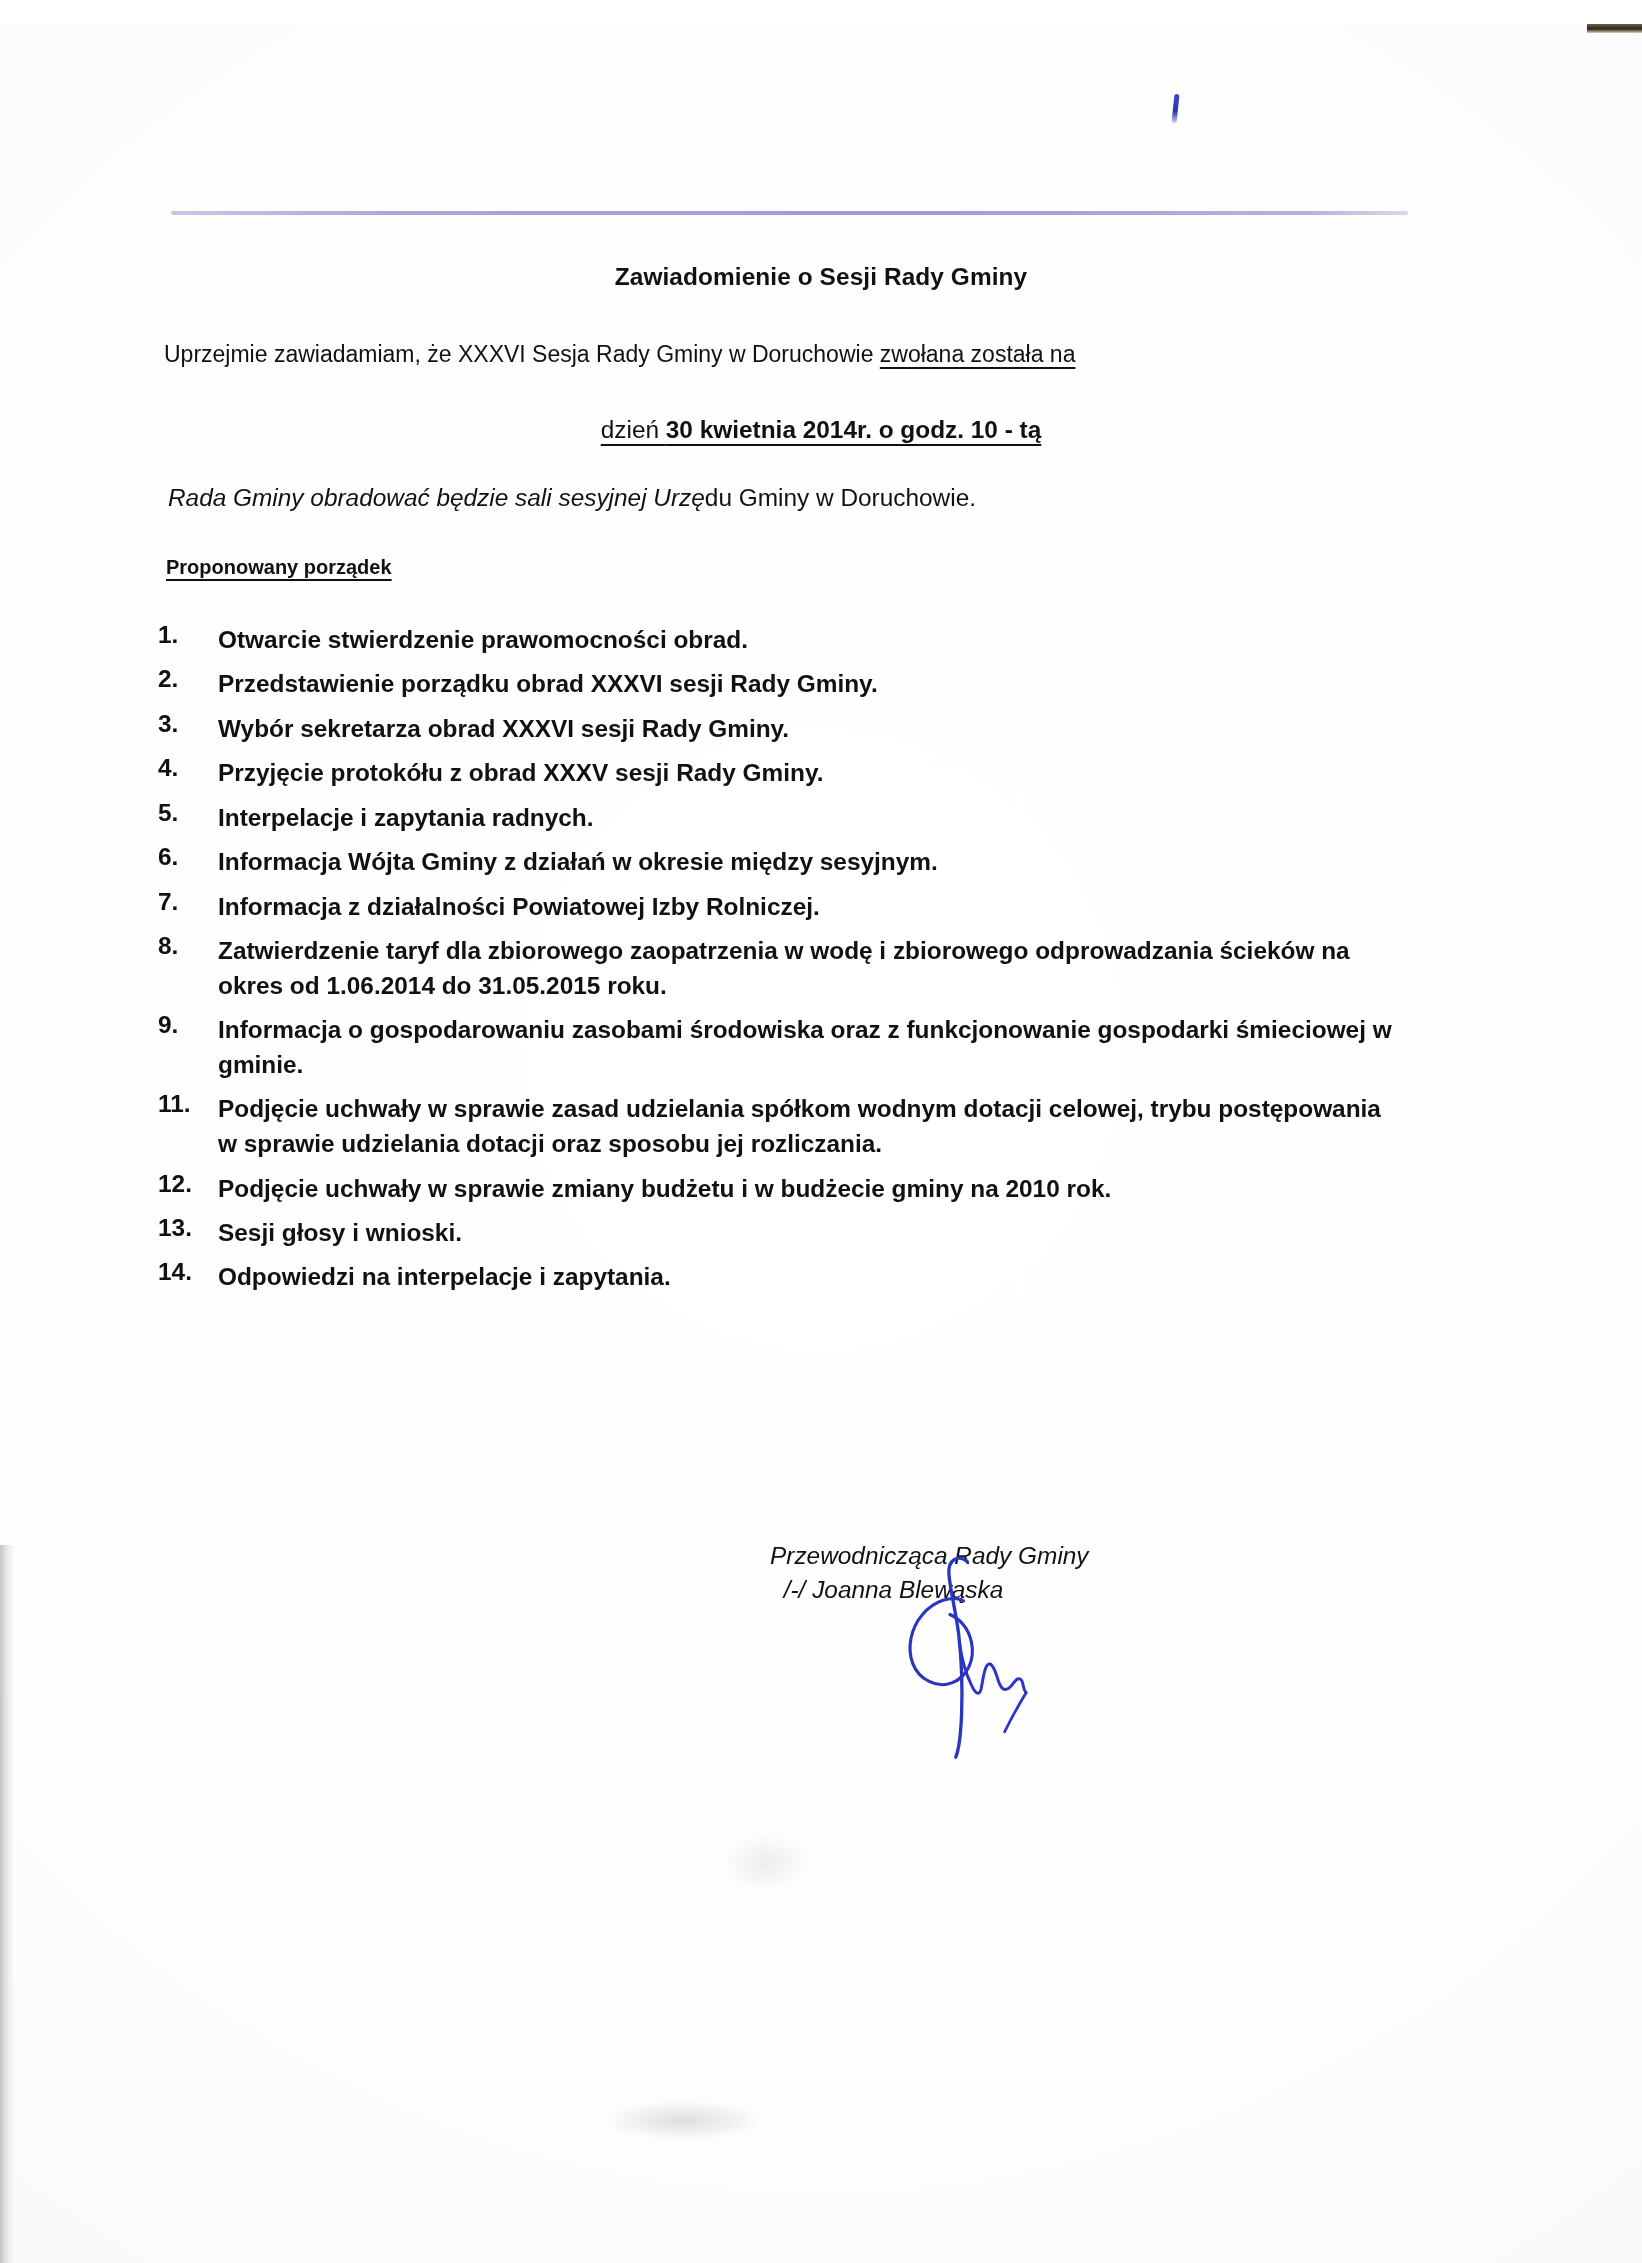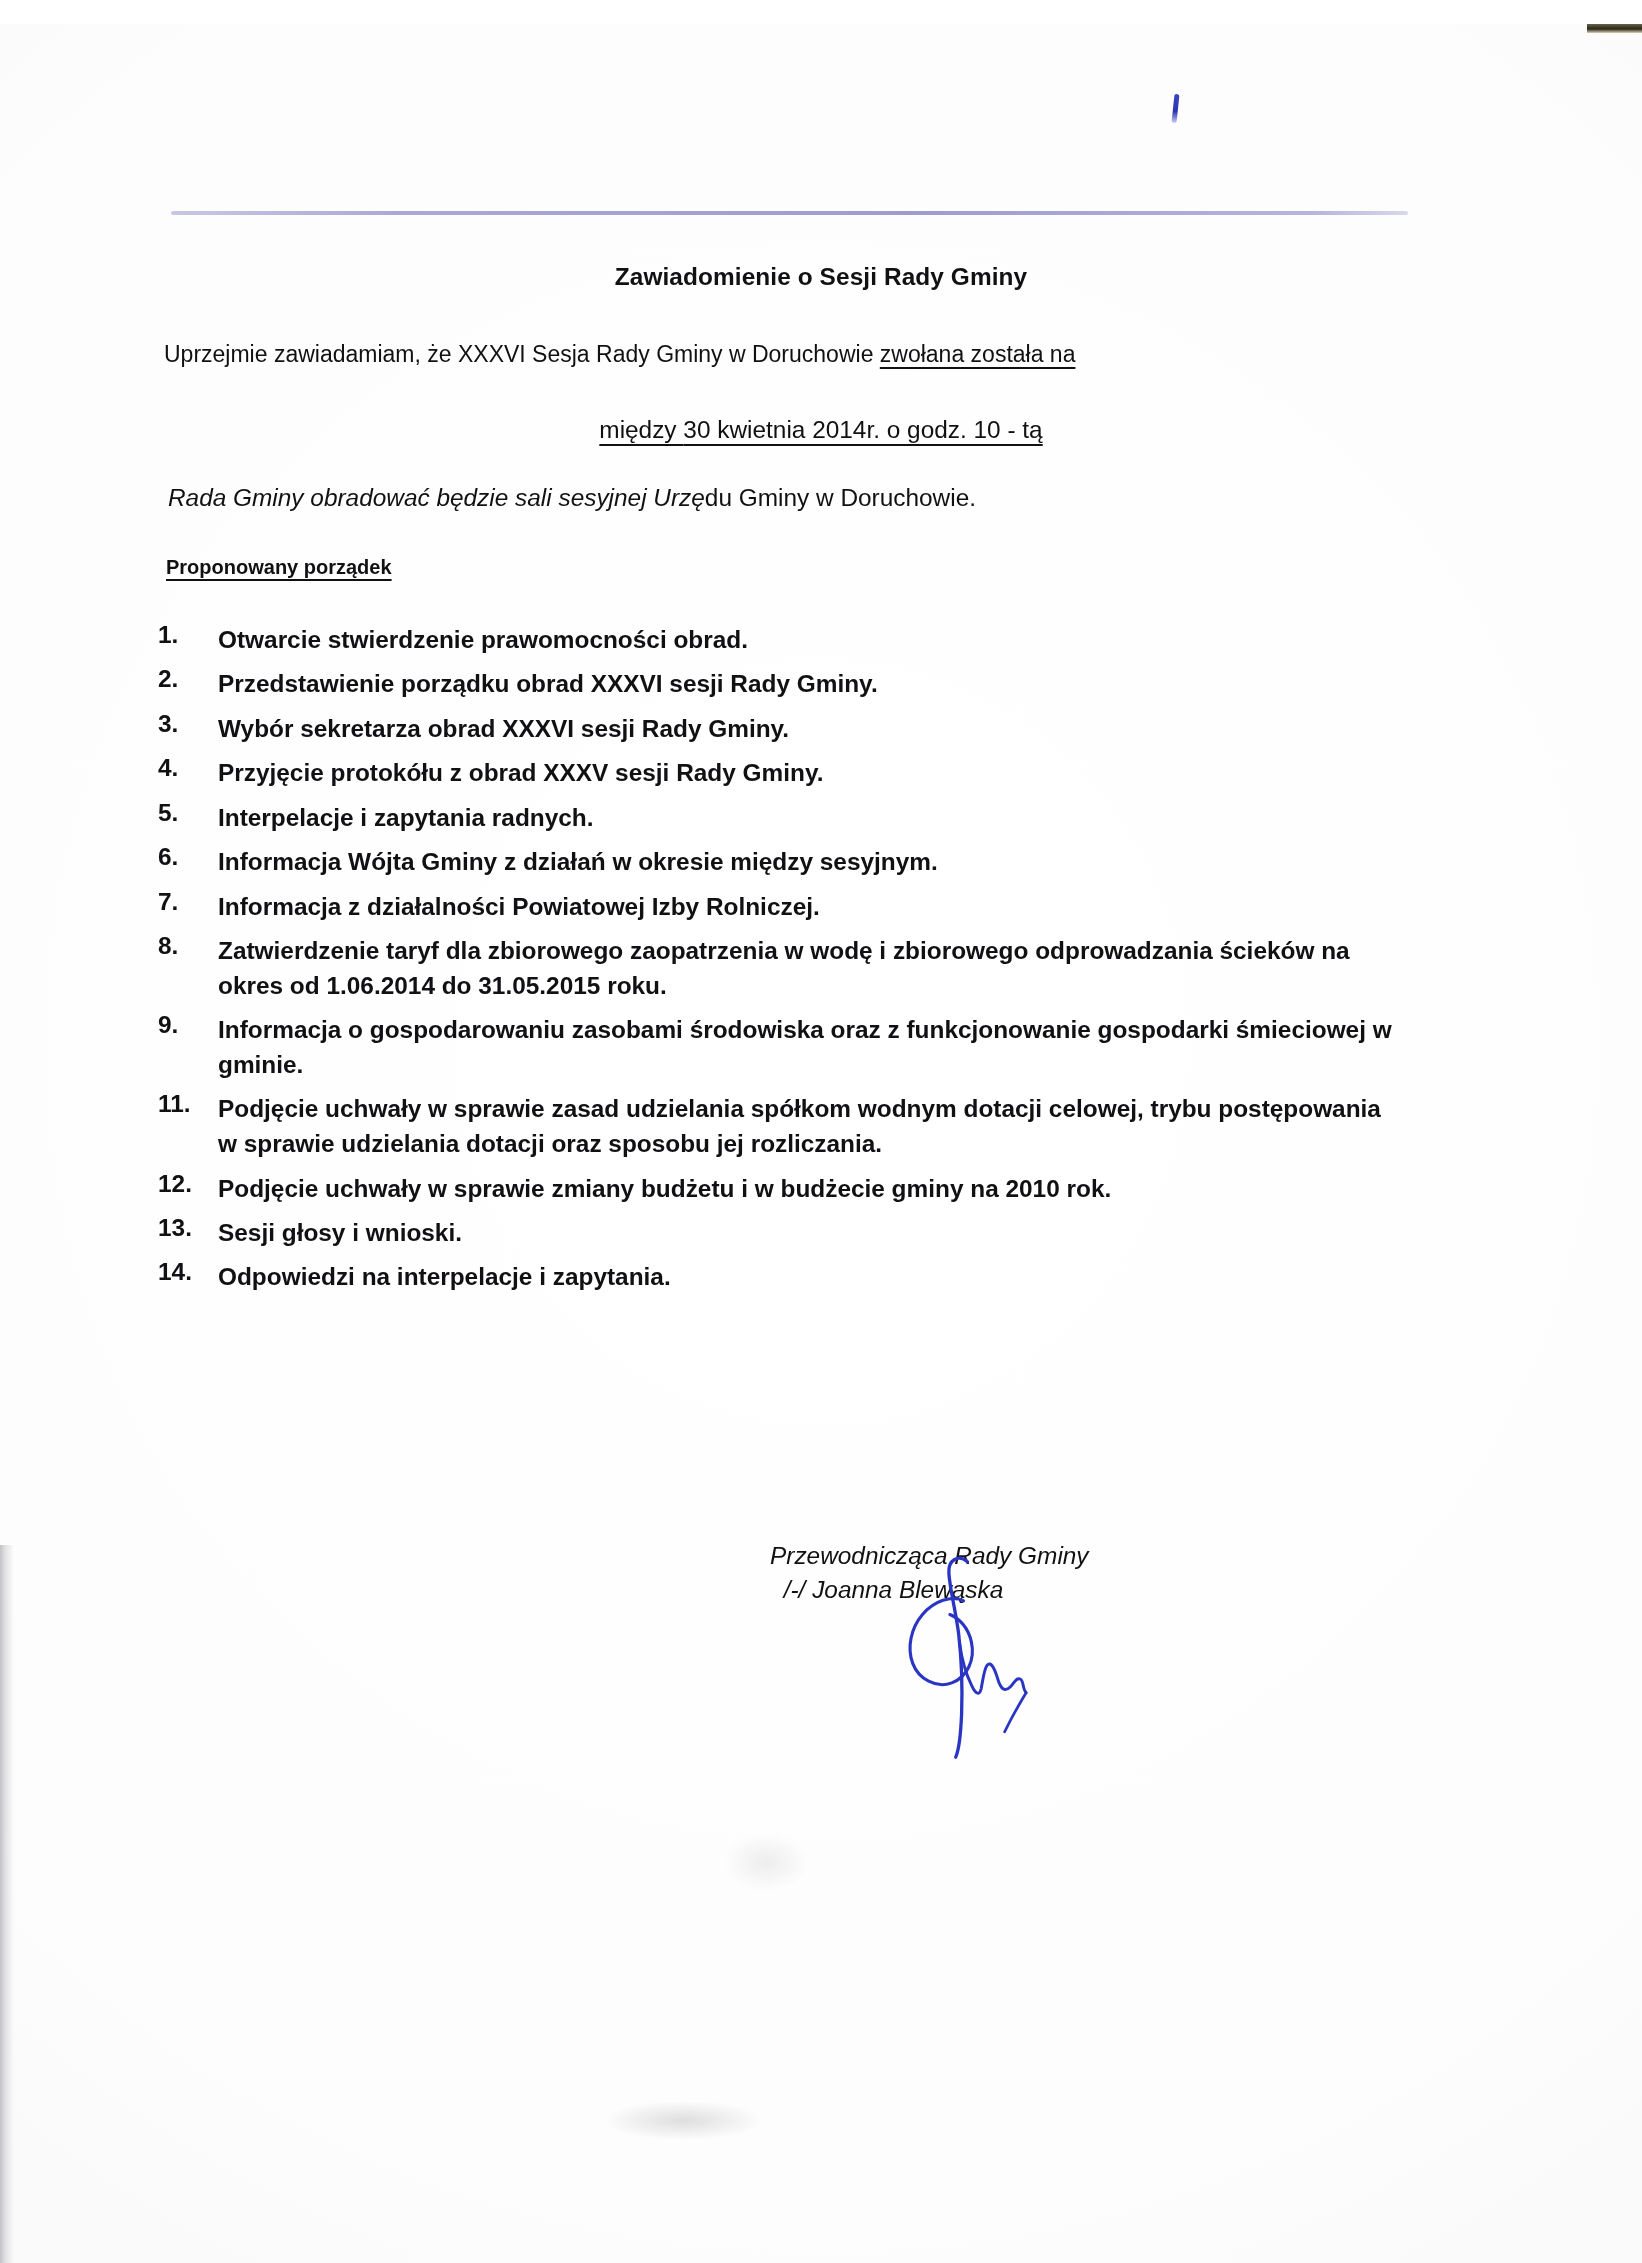--- a/index.html
+++ b/index.html
@@ -120,21 +120,21 @@
     left: 0; top: 392px;
     width: 1642px;
     text-align: center;
     font-size: 24.4px;
   }
   .date-line .inner {
     display: inline-block;
     text-decoration: underline;
     text-underline-offset: 5.9px;
   }
-  .date-line .b { font-weight: 400; }
+  .date-line .b { font-weight: 700; }
 
   .venue {
     position: absolute;
     left: 168px; top: 460px;
     width: 1365px;
     font-size: 24.4px;
     white-space: nowrap;
   }
   .venue .bi {
     font-weight: 400;
@@ -209,21 +209,21 @@
     <div class="pen-tick"></div>
 
     <div class="doc-title">Zawiadomienie o Sesji Rady Gminy</div>
 
     <div class="lead">
       <span>Uprzejmie zawiadamiam,  że XXXVI  Sesja Rady Gminy  w Doruchowie </span><span class="u">zwołana została na</span>
     </div>
 
     <div class="date-line">
       <span class="inner">
-        <span>między  </span><span class="b">30  kwietnia 2014r.  o godz. 10 - tą</span>
+        <span>dzień  </span><span class="b">30  kwietnia 2014r.  o godz. 10 - tą</span>
       </span>
     </div>
 
     <div class="venue">
       <span class="bi">Rada  Gminy obradować będzie  sali sesyjnej Urzę</span><span>du Gminy w Doruchowie.</span>
     </div>
 
     <div class="agenda-heading">Proponowany porządek</div>
 
     <div class="agenda">

